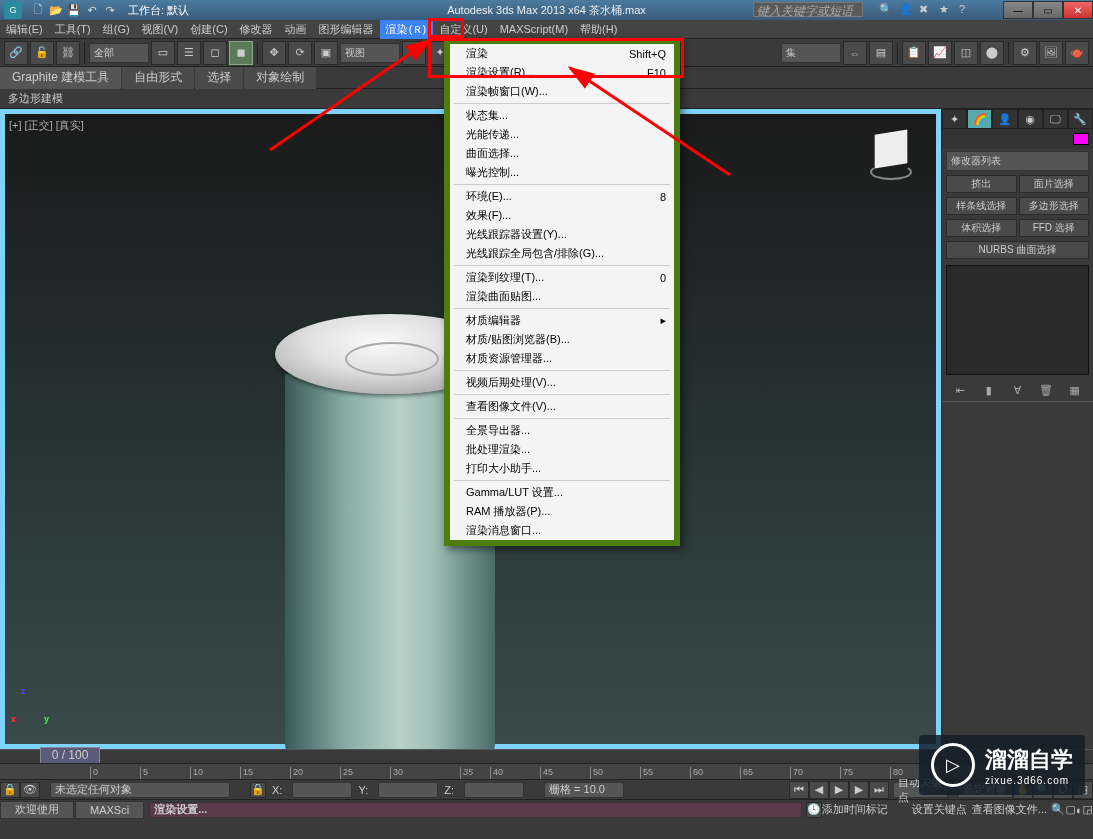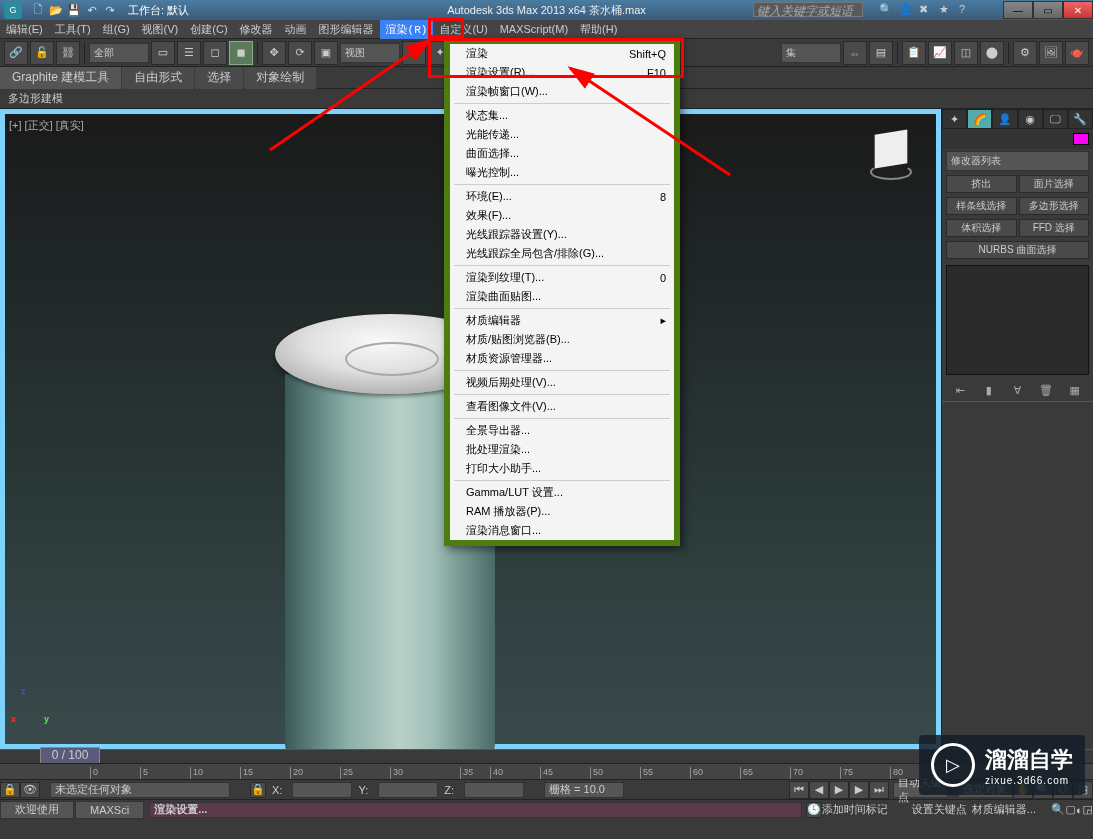--- a/index.html
+++ b/index.html
@@ -408,21 +408,21 @@
   <div class="plbtn">◲</div>
 </div>
 
 <div class="status2">
   <div class="tab">欢迎使用</div>
   <div class="tab">MAXSci</div>
   <div class="prompt">渲染设置...</div>
   <div class="tbtn" style="width:16px;height:16px">🕓</div>
   <div class="sfield" style="width:90px">添加时间标记</div>
   <div class="sfield" style="width:60px">设置关键点</div>
-  <div class="sfield" style="width:80px">材质编辑器...</div>
+  <div class="sfield" style="width:80px">查看图像文件...</div>
   <div class="plbtn">🔍</div>
   <div class="plbtn">▢</div>
   <div class="plbtn">◐</div>
   <div class="plbtn">◲</div>
 </div>
 
 <div class="watermark">
   <div class="wm-icon">▷</div>
   <div class="wm-text">
     <div class="wm-cn">溜溜自学</div>

